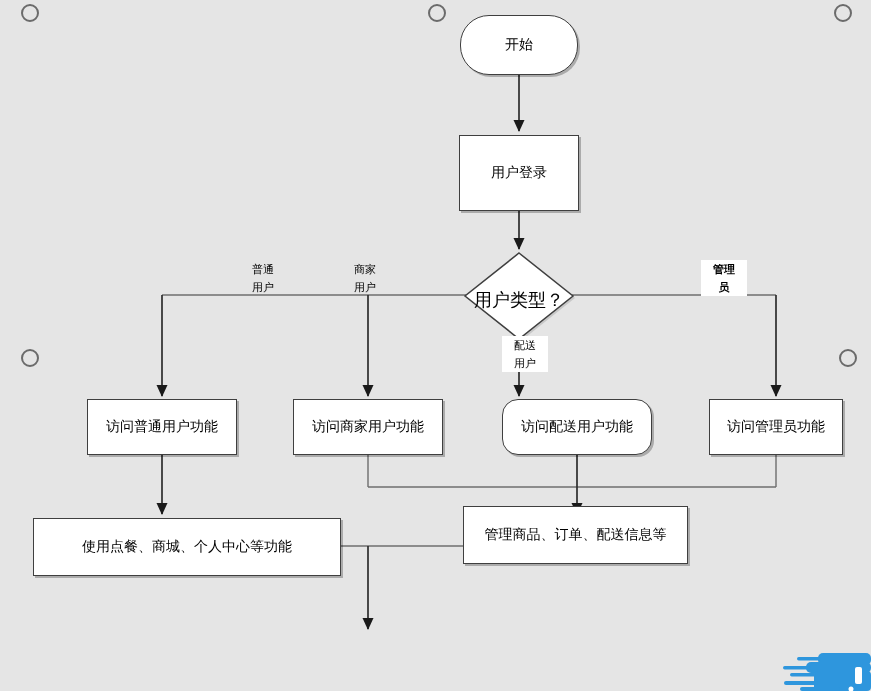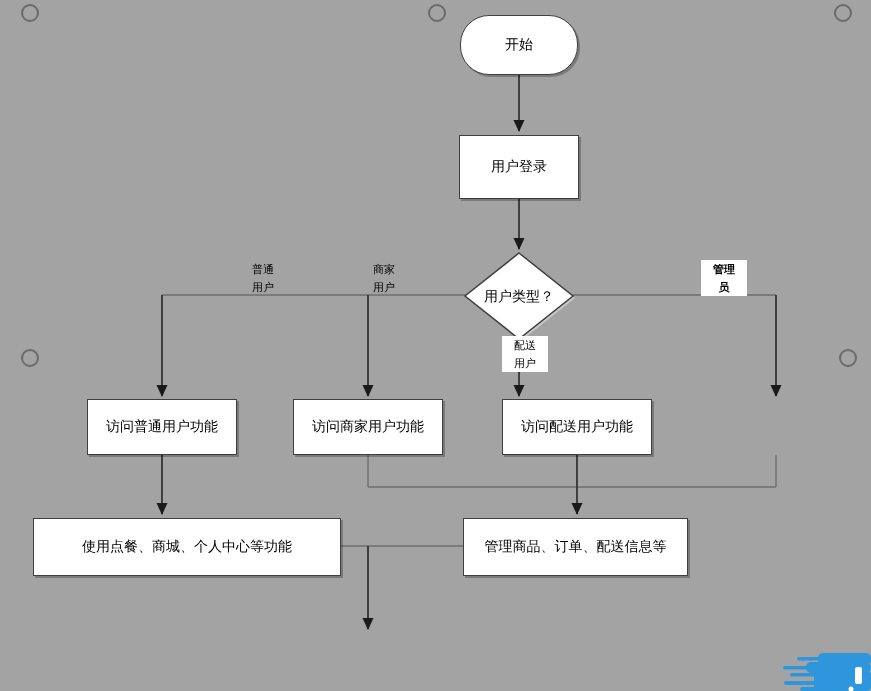--- a/index.html
+++ b/index.html
@@ -1,46 +1,46 @@
 <!DOCTYPE html>
 <html><head>
 <meta charset="utf-8">
 <style>
   html,body{margin:0;padding:0;background:#fff;}
   .canvas{
-    position:relative;width:871px;height:691px;background:#a3a3a3;overflow:hidden;
+    position:relative;width:871px;height:691px;background:#e5e5e5;overflow:hidden;
     font-family:"Liberation Sans","DejaVu Sans",sans-serif;color:#000;
   }
   .layer{position:absolute;left:0;top:0;}
   .node{
     position:absolute;display:flex;align-items:center;justify-content:center;
     background:#fff;border:1px solid #3f3f3f;box-shadow:2px 2px 0 rgba(0,0,0,.25);
     font-size:14px;text-align:center;box-sizing:border-box;white-space:nowrap;
   }
   .rounded{border-radius:29px;}
   .diamond-label{
-    position:absolute;font-size:14px;text-align:center;white-space:nowrap;
+    position:absolute;font-size:18px;text-align:center;white-space:nowrap;
   }
   .edge-label{
     position:absolute;font-size:11px;line-height:18px;text-align:center;white-space:nowrap;
   }
   .edge-label span{display:block;}
   .bg-white{background:#fff;}
   #node-start{left:460px;top:15px;width:118px;height:60px;}
-  #node-login{left:459px;top:135px;width:120px;height:64px;}
+  #node-login{left:459px;top:135px;width:120px;height:76px;}
   #decision-label{left:463px;top:288px;width:112px;}
   #node-a1{left:87px;top:399px;width:150px;height:56px;}
   #node-a2{left:293px;top:399px;width:150px;height:56px;}
-  #node-a3{left:502px;top:399px;width:150px;height:56px;}
+  #node-a3{left:502px;top:399px;width:150px;height:56px;border-radius:16px;}
   #node-a4{left:709px;top:399px;width:134px;height:56px;}
   #node-b1{left:33px;top:518px;width:308px;height:58px;}
-  #node-b2{left:463px;top:518px;width:225px;height:58px;}
+  #node-b2{left:463px;top:506px;width:225px;height:58px;}
   #node-end{left:313px;top:633px;width:115px;height:58px;}
   #label-ordinary{left:240px;top:260px;width:46px;}
-  #label-merchant{left:361px;top:260px;width:46px;}
+  #label-merchant{left:342px;top:260px;width:46px;}
   #label-admin{left:701px;top:260px;width:46px;font-weight:bold;}
   #label-delivery{left:502px;top:336px;width:46px;}
 </style>
 </head>
 <body>
 
 <div class="canvas">
 
   <svg class="layer" width="871" height="691" viewBox="0 0 871 691">
     <defs>
@@ -109,20 +109,23 @@
 
   <div class="node" id="node-a1">
     <span>访问普通用户功能</span>
   </div>
   <div class="node" id="node-a2">
     <span>访问商家用户功能</span>
   </div>
   <div class="node" id="node-a3">
     <span>访问配送用户功能</span>
   </div>
+  <div class="node" id="node-a4">
+    <span>访问管理员功能</span>
+  </div>
 
   <div class="node" id="node-b1">
     <span>使用点餐、商城、个人中心等功能</span>
   </div>
   <div class="node" id="node-b2">
     <span>管理商品、订单、配送信息等</span>
   </div>
 
 
   <div class="edge-label" id="label-ordinary">

